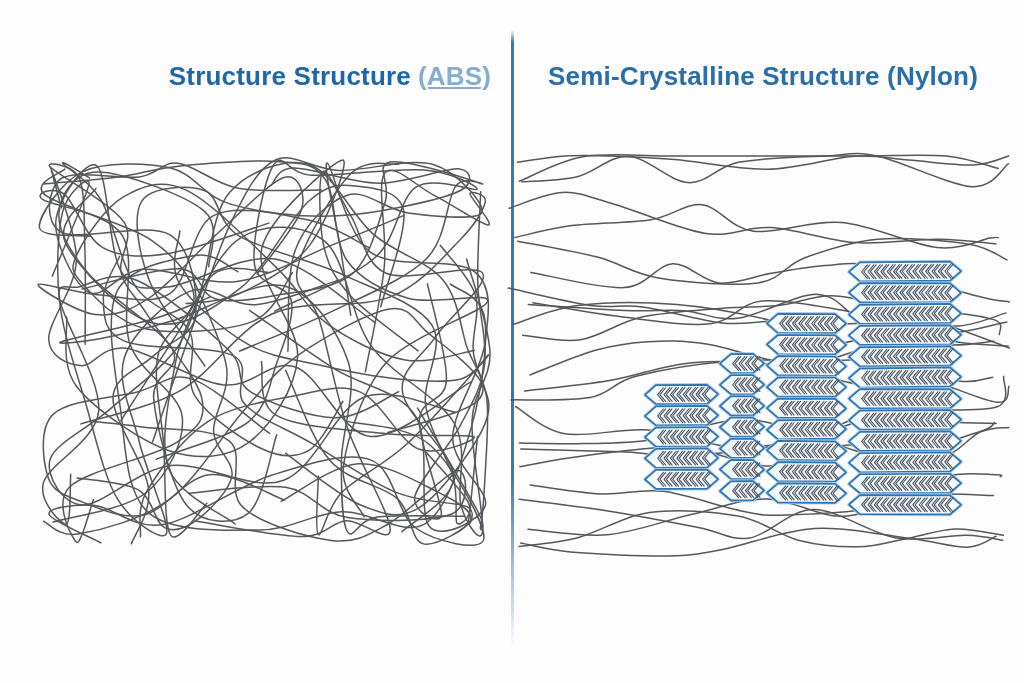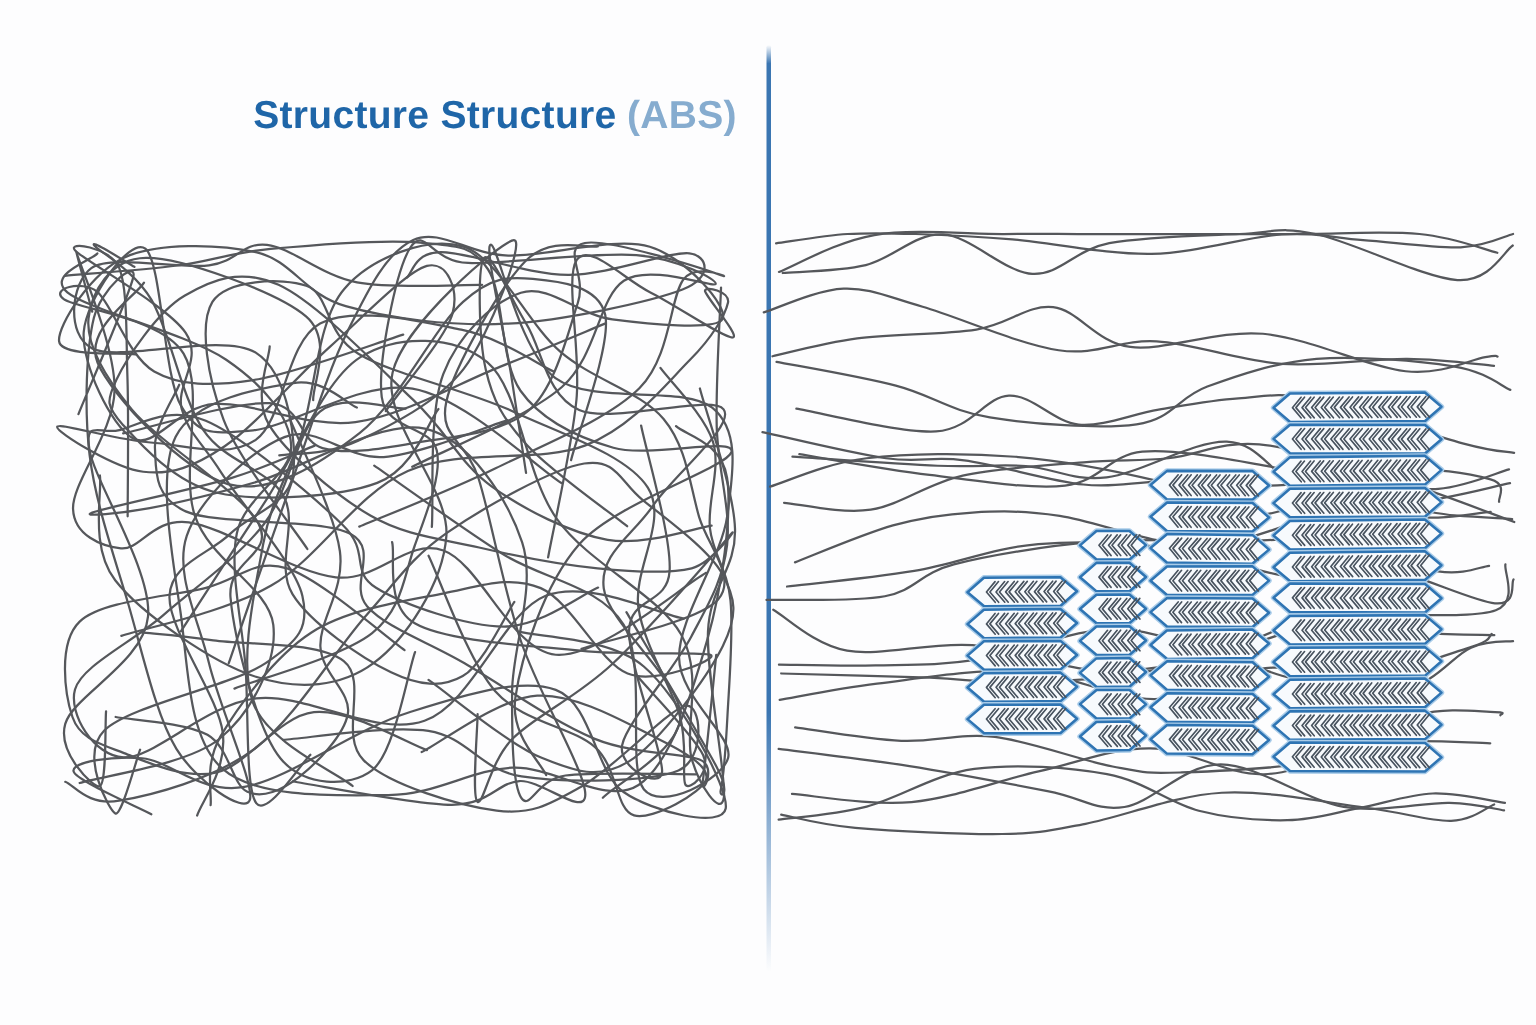--- a/index.html
+++ b/index.html
@@ -16,34 +16,37 @@
     top:60px;
     font-size:26px;
     font-weight:700;
     letter-spacing:0.2px;
     text-align:center;
     white-space:nowrap;
     line-height:32px;
   }
   .title-left{left:120px;width:420px;}
   .title-right{left:533px;width:460px;}
-  .title .paren{margin-left:7px;}
+  .title .paren{margin-left:7px;text-decoration:underline;}
   .divider{
     position:absolute;
     width:2.5px;
     border-radius:2px;
   }
   svg.art{position:absolute;left:0;top:0;}
 </style>
 </head>
 <body>
 
 <div class="stage" style="background: rgb(253, 253, 254);">
   <div class="title title-left" style="color: rgb(31, 102, 168);">
     <span>Structure Structure</span><span class="paren" style="color: rgb(134, 172, 207);">(ABS)</span>
+  </div>
+  <div class="title title-right" style="color: rgb(42, 109, 169);">
+    <span>Semi-Crystalline Structure (Nylon)</span>
   </div>
   <div class="divider" id="divider" style="left: 511px; top: 30px; height: 618px; background: linear-gradient(rgba(59, 118, 178, 0) 0%, rgb(59, 118, 178) 2%, rgb(59, 118, 178) 72%, rgba(59, 118, 178, 0) 100%);"></div>
   <svg class="art" id="art" width="1024" height="683" viewBox="0 0 1024 683">
       <g>
         <path d="M 43.3 183.9 C 55.8 182.7, 95.5 180.0, 118.4 177.0 C 141.2 174.0, 153.5 168.5, 180.4 165.9 C 207.4 163.4, 255.9 159.4, 280.1 161.7 C 304.2 164.0, 314.1 163.0, 325.3 179.5 C 336.4 196.0, 333.1 240.7, 347.0 260.5 C 361.0 280.4, 385.4 291.7, 408.9 298.5 C 432.3 305.4, 491.4 290.8, 487.6 301.5 C 483.9 312.1, 410.4 335.4, 386.3 362.6 C 362.3 389.9, 347.3 439.2, 343.6 464.9 C 339.9 490.6, 360.7 508.1, 364.1 516.8" fill="none" stroke="#55575b" stroke-width="1.5" stroke-linecap="round"></path>
         <path d="M 285.7 453.3 C 298.2 462.0, 338.9 496.2, 361.1 505.2 C 383.4 514.3, 399.2 520.1, 419.3 507.6 C 439.4 495.2, 471.6 451.4, 481.9 430.6 C 492.3 409.7, 490.3 398.7, 481.5 382.6 C 472.6 366.4, 444.2 346.0, 428.9 333.7 C 413.5 321.5, 411.3 305.4, 389.5 309.0 C 367.7 312.6, 322.2 338.4, 297.9 355.3 C 273.7 372.2, 265.4 386.3, 244.1 410.3 C 222.7 434.3, 197.1 478.6, 169.7 499.2 C 142.2 519.8, 100.5 530.2, 79.4 533.8 C 58.4 537.5, 49.4 523.3, 43.5 521.2" fill="none" stroke="#55575b" stroke-width="1.5" stroke-linecap="round"></path>
         <path d="M 450.7 284.1 C 456.4 289.8, 481.3 294.6, 484.7 318.4 C 488.2 342.1, 481.3 392.4, 471.5 426.6 C 461.7 460.8, 447.4 509.1, 425.7 523.3 C 404.1 537.5, 369.5 510.7, 341.6 511.8 C 313.8 513.0, 291.1 529.9, 258.9 530.0 C 226.7 530.2, 171.5 532.9, 148.4 512.6 C 125.3 492.4, 125.6 445.4, 120.4 408.5 C 115.1 371.6, 104.6 316.8, 117.1 291.2 C 129.7 265.7, 175.3 258.6, 195.5 255.4 C 215.6 252.1, 230.8 268.9, 237.9 271.7" fill="none" stroke="#55575b" stroke-width="1.5" stroke-linecap="round"></path>
         <path d="M 365.4 371.6 C 368.5 354.0, 381.1 299.5, 384.3 266.5 C 387.5 233.5, 376.4 185.3, 384.5 173.3 C 392.7 161.4, 416.0 186.2, 433.3 194.8 C 450.5 203.4, 482.1 225.2, 488.3 225.0 C 494.4 224.9, 470.5 197.9, 470.0 194.0 C 469.5 190.2, 487.0 194.2, 485.3 201.9 C 483.6 209.6, 475.5 224.4, 459.7 240.2 C 443.9 256.1, 421.6 284.6, 390.3 296.9 C 359.0 309.2, 306.8 298.4, 271.9 314.0 C 237.0 329.6, 212.6 372.1, 180.8 390.4 C 148.9 408.8, 97.5 418.3, 80.9 423.9" fill="none" stroke="#55575b" stroke-width="1.5" stroke-linecap="round"></path>
         <path d="M 100.9 542.8 C 92.2 538.0, 50.0 520.3, 49.0 514.1 C 48.0 507.8, 75.8 503.7, 94.8 505.5 C 113.8 507.2, 133.5 529.7, 162.9 524.6 C 192.4 519.6, 236.9 486.0, 271.5 475.3 C 306.1 464.5, 346.5 451.1, 370.5 459.9 C 394.6 468.7, 396.8 514.8, 415.7 528.0 C 434.6 541.2, 481.5 552.9, 483.8 539.0 C 486.1 525.1, 452.4 464.1, 429.4 444.5 C 406.5 424.8, 359.9 425.0, 346.0 421.1" fill="none" stroke="#55575b" stroke-width="1.5" stroke-linecap="round"></path>
         <path d="M 119.5 256.5 C 116.8 263.5, 102.6 284.7, 103.3 298.8 C 104.1 312.8, 102.1 331.3, 123.8 340.9 C 145.5 350.4, 213.4 345.3, 233.5 355.9 C 253.6 366.4, 232.0 389.7, 244.7 404.1 C 257.4 418.5, 284.5 427.5, 309.7 442.2 C 335.0 456.9, 369.9 481.7, 396.1 492.4 C 422.3 503.1, 454.6 501.8, 466.7 506.5 C 478.8 511.3, 466.7 532.6, 468.5 520.9 C 470.3 509.3, 476.0 450.7, 477.5 436.6" fill="none" stroke="#55575b" stroke-width="1.5" stroke-linecap="round"></path>

